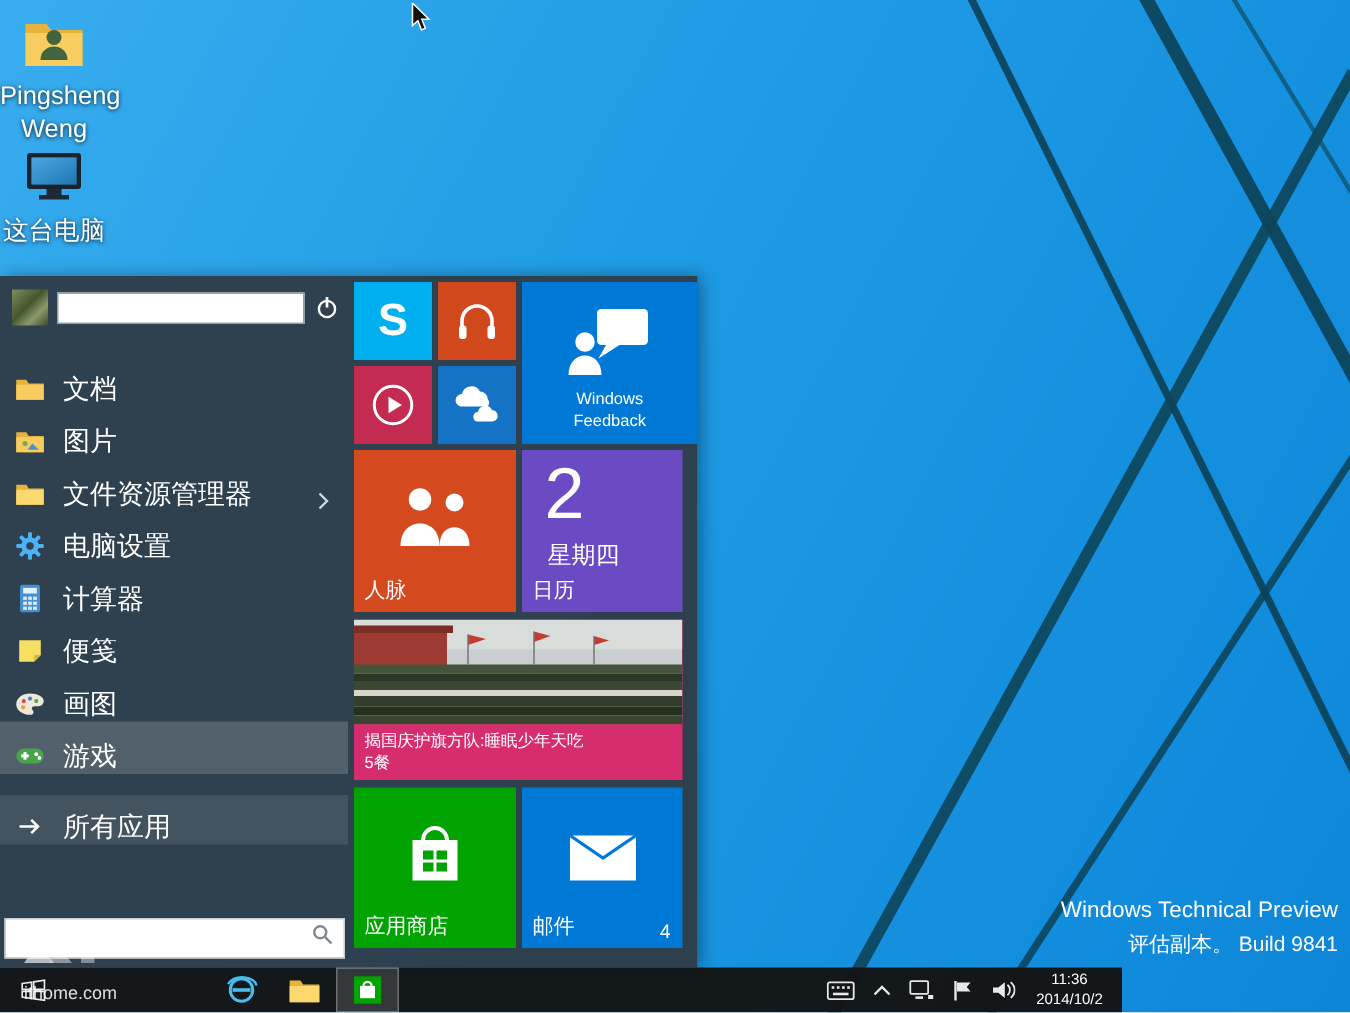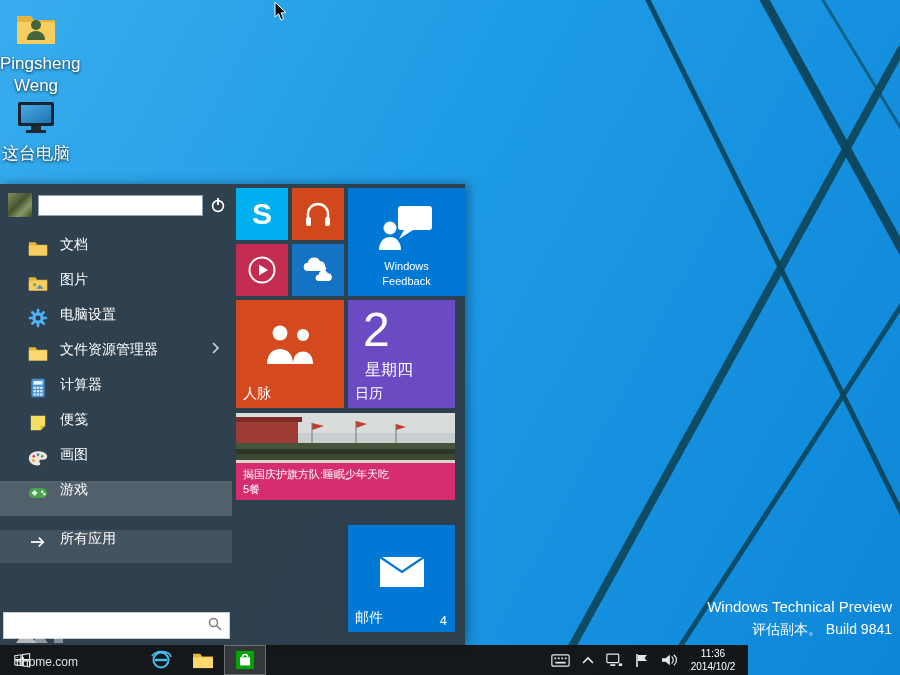--- a/index.html
+++ b/index.html
@@ -28,21 +28,21 @@
   
   .start-menu{position:absolute;left:0;top:184px;width:465px;height:461px;
     background:rgba(47,61,73,.97);box-shadow:3px 0 10px rgba(0,0,0,.35);z-index:3}
   .sm-user{position:absolute;left:8px;top:9px;width:218px;height:24px;display:flex;align-items:center}
   .avatar{width:24px;height:24px;flex:0 0 24px;margin-right:6px;
     background:linear-gradient(135deg,#7d8f5e 0%,#46552f 45%,#8a9a6a 70%,#3c4a28 100%)}
   .name-box{flex:1;height:21px;background:#fff;border:1px solid #8fa2ae;font-size:12px;padding:0 4px;outline:0}
   .power-btn{width:28px;height:24px;margin-left:6px;display:flex;align-items:center;justify-content:center;cursor:pointer}
 
   .sm-items{position:absolute;top:52px;left:0;width:232px}
-  .mi{height:35px;display:flex;align-items:flex-start;padding:0 12px 0 26px;color:#fff;font-size:14px;cursor:pointer}
+  .mi{height:35px;display:flex;align-items:flex-end;padding:0 12px 0 8px;color:#fff;font-size:18px;cursor:pointer}
   .mi .mi-ic{width:24px;height:24px;margin-right:10px;display:flex;align-items:center;justify-content:center;flex:0 0 24px}
   .mi.sep{margin-top:10px}
   .mi.hl{background:rgba(255,255,255,.17)}
   .mi .chev{margin-left:auto;display:flex;align-items:center}
   .mi-allapps{margin-top:14px;background:rgba(255,255,255,.10);height:33px}
 
   .sm-search{position:absolute;left:3px;top:428px;width:227px;height:27px;background:#fff;
     display:flex;align-items:center;padding:0 7px;border:1px solid #c6ccd0}
   .sm-search input{flex:1;border:0;outline:0;font-size:12px;background:transparent;color:#222}
 
@@ -54,21 +54,21 @@
   .t-music{left:292px;top:4px;width:52px;height:52px;background:#d0481c}
   .t-feedback{left:348px;top:4px;width:117px;height:108px;background:#0079d6}
   .t-feedback .fb-label{position:absolute;left:0;right:0;bottom:8px;text-align:center;font-size:11px;line-height:1.3;padding:0 18px}
   .t-feedback .fb-ic{position:absolute;left:50%;top:16px;transform:translateX(-50%)}
   .t-video{left:236px;top:60px;width:52px;height:52px;background:#c32b50}
   .t-onedrive{left:292px;top:60px;width:52px;height:52px;background:#1573c6}
   .t-people{left:236px;top:116px;width:108px;height:108px;background:#d44a1e}
   .t-calendar{left:348px;top:116px;width:107px;height:108px;background:#6a4bc4}
   .cal-day{position:absolute;left:15px;top:2px;font-size:48px;font-weight:400}
   .cal-week{position:absolute;left:17px;top:60px;font-size:16px}
-  .t-news{left:236px;top:229px;width:219px;height:87px;background:#be185d}
+  .t-news{left:236px;top:229px;width:219px;height:107px;background:#be185d}
   .news-img{position:absolute;left:0;top:0;width:219px;height:70px}
   .news-banner{position:absolute;left:0;bottom:0;width:100%;height:37px;background:#d62d6e;
     padding:4px 7px 0 7px;font-size:11px;line-height:1.4}
   .t-store{left:236px;top:341px;width:108px;height:107px;background:#00a300}
   .t-store .center{bottom:18px}
   .t-mail{left:348px;top:341px;width:107px;height:107px;background:#0079d6}
   .t-mail .center{bottom:14px}
   .mail-badge{position:absolute;right:8px;bottom:4px;font-size:13px}
 
   
@@ -167,51 +167,51 @@
               <path d="M1 7h22v12H1z" fill="#f7cd5f"></path>
               <circle cx="8" cy="12" r="2" fill="#6fae62"></circle>
               <path d="M10 17l4-5 5 5z" fill="#4f8fc0"></path>
             </svg>
         </span>
         <span>图片</span>
       </div>
 
       <div class="mi">
         <span class="mi-ic">
+          <svg width="20" height="18" viewBox="0 0 24 20">
+              <path d="M1 3h8l2 3h12v13H1z" fill="#e8b33a"></path>
+              <path d="M1 7h22v12H1z" fill="#fcd96e"></path>
+            </svg>
+        </span>
+        <span>文件资源管理器</span>
+        <span class="chev">
+          <svg width="9" height="14" viewBox="0 0 9 14">
+              <path d="M2 2l5 5-5 5" fill="none" stroke="#cfd8de" stroke-width="1.6"></path>
+            </svg>
+        </span>
+      </div>
+
+      <div class="mi">
+        <span class="mi-ic">
           <svg width="20" height="20" viewBox="0 0 24 24">
             <g fill="#4db2f5">
               <rect x="10.4" y="1" width="3.2" height="6" rx="1"></rect>
               <rect x="10.4" y="17" width="3.2" height="6" rx="1"></rect>
               <rect x="1" y="10.4" width="6" height="3.2" rx="1"></rect>
               <rect x="17" y="10.4" width="6" height="3.2" rx="1"></rect>
               <rect x="10.4" y="1" width="3.2" height="6" rx="1" transform="rotate(45 12 12)"></rect>
               <rect x="10.4" y="17" width="3.2" height="6" rx="1" transform="rotate(45 12 12)"></rect>
               <rect x="1" y="10.4" width="6" height="3.2" rx="1" transform="rotate(45 12 12)"></rect>
               <rect x="17" y="10.4" width="6" height="3.2" rx="1" transform="rotate(45 12 12)"></rect>
               <circle cx="12" cy="12" r="7"></circle>
             </g>
             <circle cx="12" cy="12" r="3" fill="#31404c"></circle>
           </svg>
         </span>
         <span>电脑设置</span>
-      </div>
-
-      <div class="mi">
-        <span class="mi-ic">
-          <svg width="20" height="18" viewBox="0 0 24 20">
-              <path d="M1 3h8l2 3h12v13H1z" fill="#e8b33a"></path>
-              <path d="M1 7h22v12H1z" fill="#fcd96e"></path>
-            </svg>
-        </span>
-        <span>文件资源管理器</span>
-        <span class="chev">
-          <svg width="9" height="14" viewBox="0 0 9 14">
-              <path d="M2 2l5 5-5 5" fill="none" stroke="#cfd8de" stroke-width="1.6"></path>
-            </svg>
-        </span>
       </div>
 
 
       <div class="mi">
         <span class="mi-ic">
           <svg width="18" height="20" viewBox="0 0 20 24">
             <rect x="2" y="1" width="16" height="22" rx="2" fill="#4590d2"></rect>
             <rect x="4.5" y="3.5" width="11" height="4.5" fill="#e4f2fa"></rect>
             <g fill="#dce9f2">
               <rect x="4.5" y="10.5" width="3" height="2.6"></rect>
@@ -373,20 +373,35 @@
             <line x1="120" y1="8" x2="120" y2="30"></line>
             <line x1="160" y1="11" x2="160" y2="30"></line>
         </g>
       </svg>
       <div class="news-banner">
         <div>揭国庆护旗方队:睡眠少年天吃</div>
         <div>5餐</div>
       </div>
     </div>
 
+    <div class="tile t-store">
+      <span class="center">
+        <svg width="42" height="46" viewBox="0 0 42 46">
+          <path d="M13 13a8 8 0 0 1 16 0" fill="none" stroke="#fff" stroke-width="2.6"></path>
+          <rect x="6" y="13" width="30" height="27" fill="#fff"></rect>
+          <g fill="#00a300">
+            <rect x="13" y="20" width="7" height="6"></rect>
+            <rect x="22" y="20" width="7" height="6"></rect>
+            <rect x="13" y="28" width="7" height="6"></rect>
+            <rect x="22" y="28" width="7" height="6"></rect>
+          </g>
+        </svg>
+      </span>
+      <span class="tl">应用商店</span>
+    </div>
 
     <div class="tile t-mail">
       <span class="center">
         <svg width="46" height="32" viewBox="0 0 46 32">
           <rect x="1" y="1" width="44" height="30" fill="#fff"></rect>
           <path d="M1 1l22 15L45 1" fill="none" stroke="#0079d6" stroke-width="2.2"></path>
         </svg>
       </span>
       <span class="tl">邮件</span>
       <span class="mail-badge">4</span>

